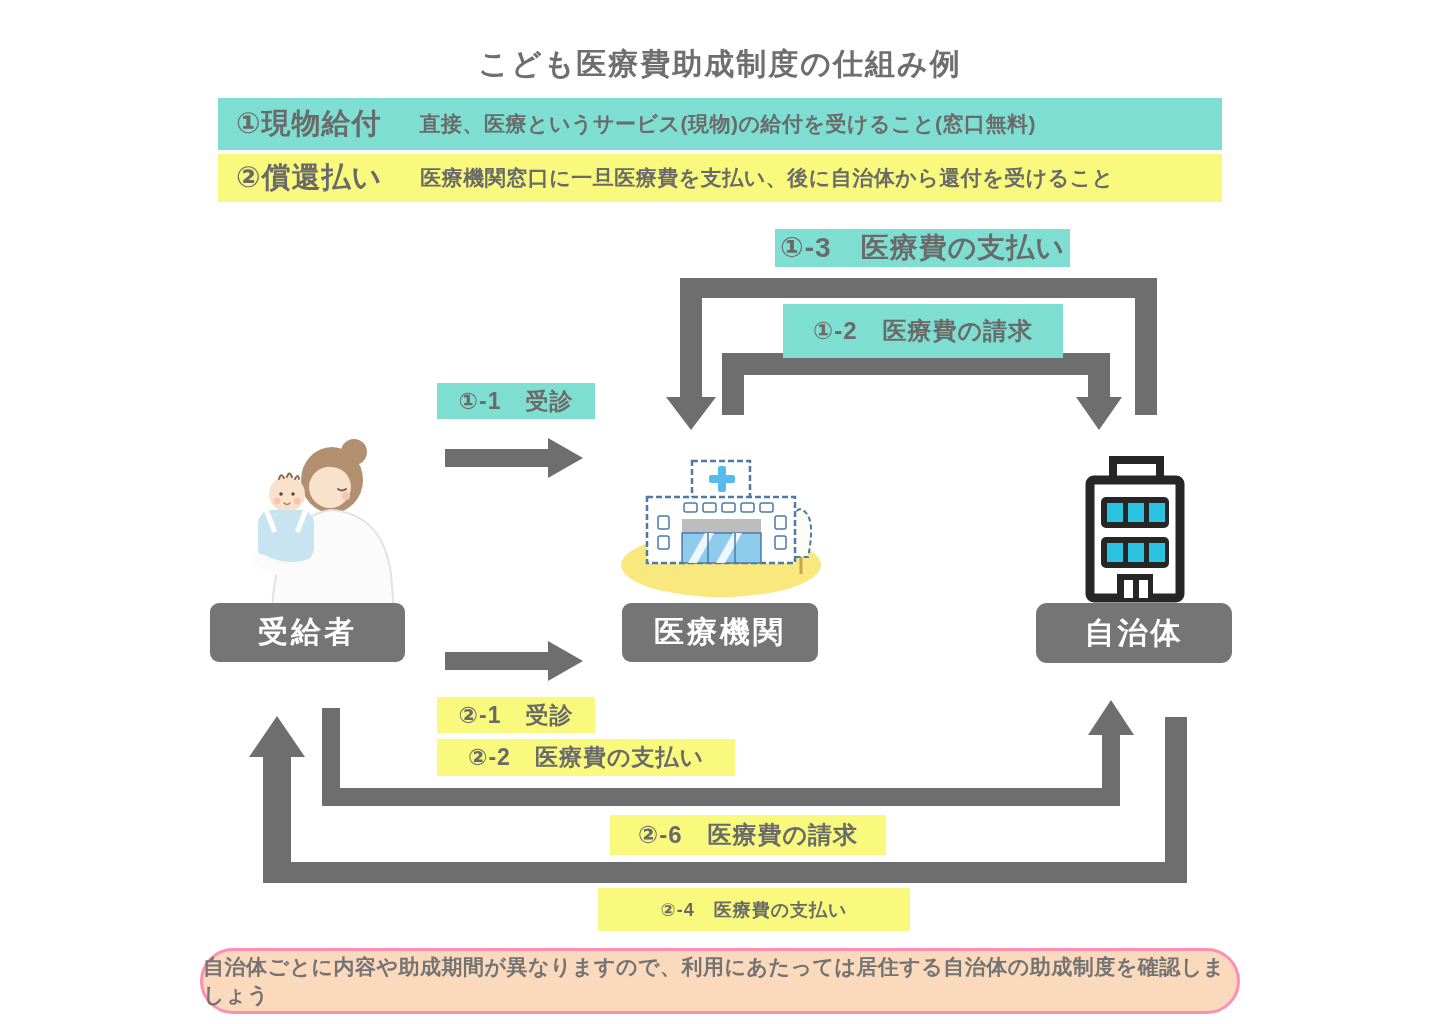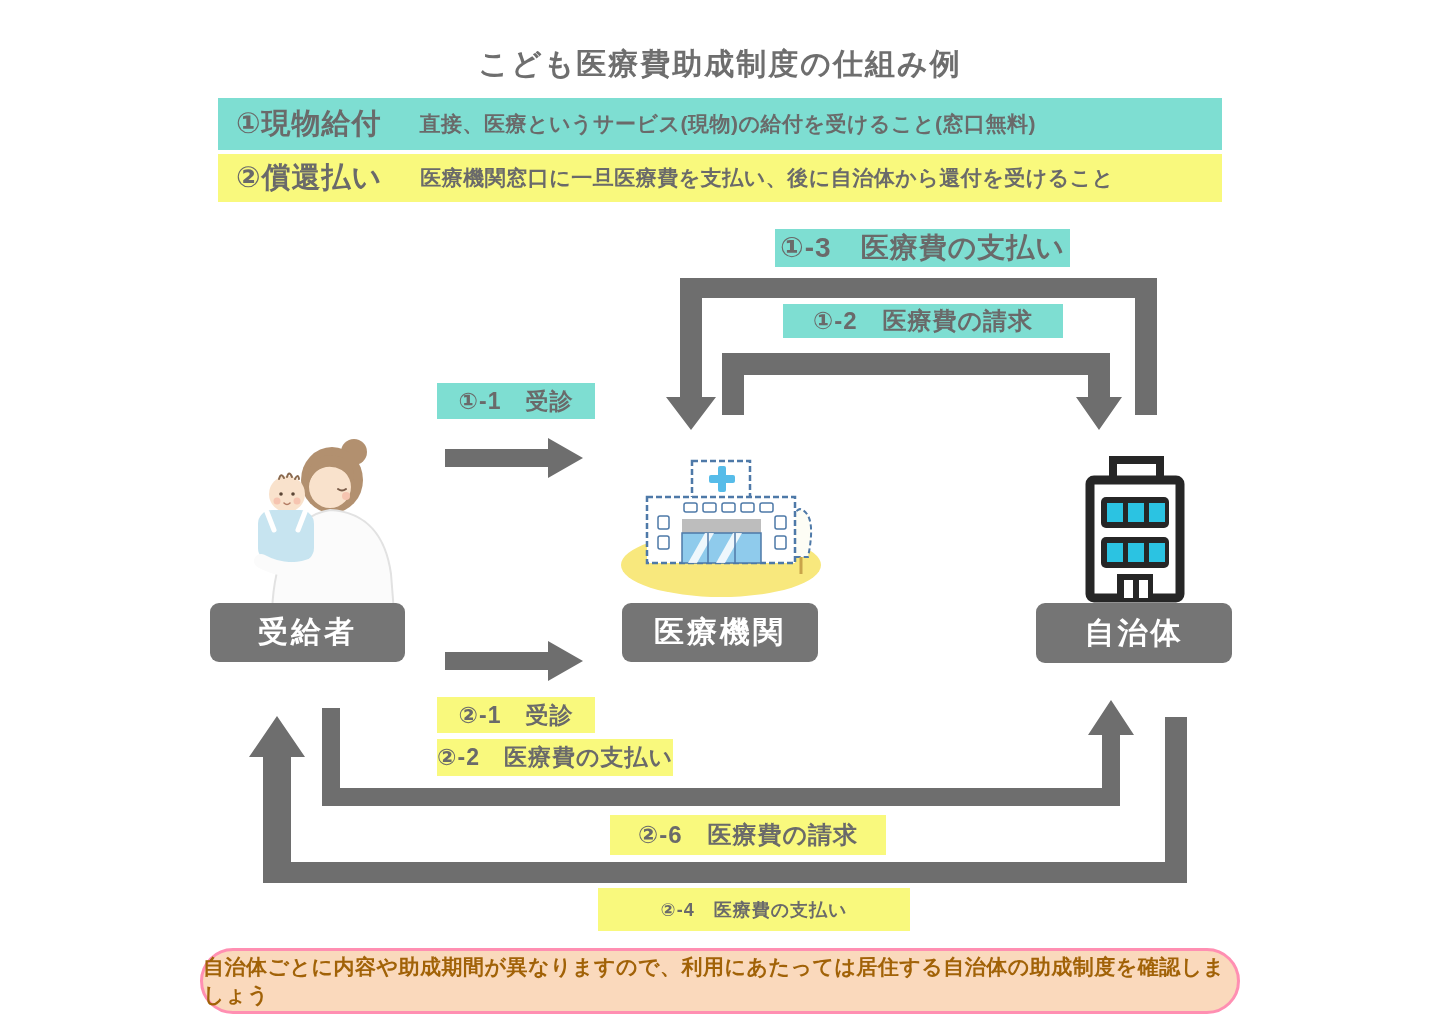--- a/index.html
+++ b/index.html
@@ -28,21 +28,21 @@
   .flow-label.yellow{background:#f9f97d;}
   .entity{
     position:absolute;display:flex;align-items:center;justify-content:center;
     background:#757575;color:#ffffff;font-size:30px;font-weight:bold;
     letter-spacing:3px;border-radius:9px;z-index:3;
   }
   .note{
     position:absolute;left:200px;top:948px;width:1040px;height:66px;
     background:#fad9bc;border:3px solid #ff8fb2;border-radius:36px;
     display:flex;align-items:center;justify-content:center;box-sizing:border-box;
-    font-size:21px;font-weight:bold;color:#a16207;z-index:2;letter-spacing:0.5px;
+    font-size:21px;font-weight:bold;color:#737373;z-index:2;letter-spacing:0.5px;
   }
   svg.flow-gfx{position:absolute;left:0;top:0;z-index:1;}
 </style>
 </head>
 <body>
 
 <div id="canvas">
 
   <h1 class="page-title">こども医療費助成制度の仕組み例</h1>
 
@@ -125,26 +125,26 @@
       <rect x="1107" y="543" width="16" height="19" fill="#2bc3e2"></rect>
       <rect x="1128" y="543" width="16" height="19" fill="#2bc3e2"></rect>
       <rect x="1149" y="543" width="16" height="19" fill="#2bc3e2"></rect>
       <rect x="1117" y="574" width="36" height="24" fill="#262626"></rect>
       <rect x="1124" y="580" width="9" height="18" fill="#ffffff"></rect>
       <rect x="1139" y="580" width="9" height="18" fill="#ffffff"></rect>
     </g>
   </svg>
 
   <div class="flow-label teal" style="left:775px;top:229px;width:295px;height:38px;font-size:28px;">①-3　医療費の支払い</div>
-  <div class="flow-label teal" style="left:783px;top:304px;width:280px;height:34px;font-size:24px;">①-2　医療費の請求</div>
+  <div class="flow-label teal" style="left:783px;top:304px;width:280px;height:54px;font-size:24px;">①-2　医療費の請求</div>
   <div class="flow-label teal" style="left:437px;top:383px;width:158px;height:36px;font-size:23px;">①-1　受診</div>
   <div class="flow-label yellow" style="left:437px;top:697px;width:158px;height:36px;font-size:23px;">②-1　受診</div>
-  <div class="flow-label yellow" style="left:437px;top:739px;width:236px;height:37px;font-size:23px;">②-2　医療費の支払い</div>
+  <div class="flow-label yellow" style="left:437px;top:739px;width:298px;height:37px;font-size:23px;">②-2　医療費の支払い</div>
   <div class="flow-label yellow" style="left:610px;top:815px;width:276px;height:40px;font-size:24px;">②-6　医療費の請求</div>
   <div class="flow-label yellow" style="left:598px;top:888px;width:312px;height:43px;font-size:18px;text-align:right;">②-4　医療費の支払い</div>
 
   <div class="entity" style="left:622px;top:603px;width:196px;height:59px;">医療機関</div>
   <div class="entity" style="left:210px;top:603px;width:195px;height:59px;">受給者</div>
-  <div class="entity" style="left:1036px;top:603px;width:196px;height:60px;">自治体</div>
+  <div class="entity" style="left:1036px;top:603px;width:196px;height:60px;border-radius:11px;">自治体</div>
 
   <div class="note">自治体ごとに内容や助成期間が異なりますので、利用にあたっては居住する自治体の助成制度を確認しましょう</div>
 
 </div>
 
 </body></html>

